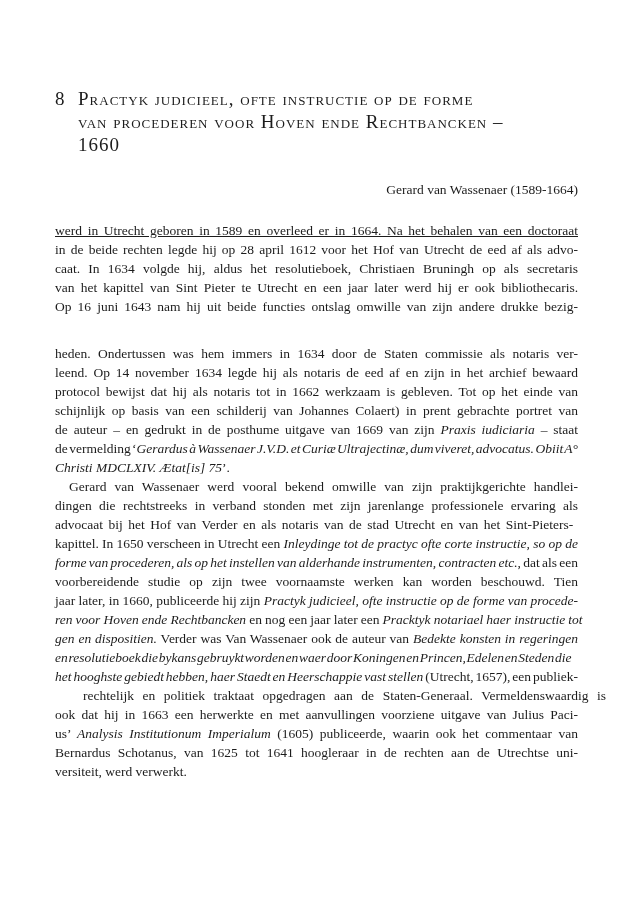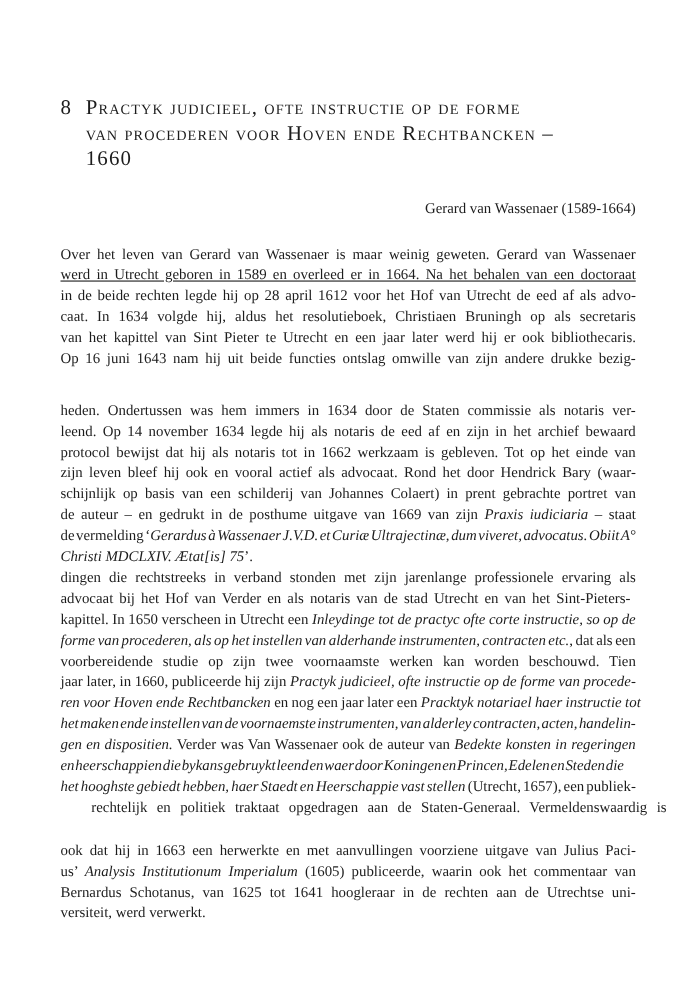--- a/index.html
+++ b/index.html
@@ -63,44 +63,42 @@
   <div class="heading">
     <div class="heading-number">8</div>
     <div class="heading-lines">
         <div class="heading-line">Practyk judicieel, ofte instructie op de forme</div>
         <div class="heading-line">van procederen voor Hoven ende Rechtbancken –</div>
         <div class="heading-line">1660</div>
       </div>
   </div>
   <div class="author">Gerard van Wassenaer (1589-1664)</div>
   <div class="body-text">
-      <div class="line" style="word-spacing: 2.89px;"><span>Over het leven van Gerard van Wassenaer is maar weinig geweten. Gerard van Wassenaer</span></div>
       <div class="line" style="word-spacing: 2.3px; text-decoration: underline;"><span>werd in Utrecht geboren in 1589 en overleed er in 1664. Na het behalen van een doctoraat</span></div>
       <div class="line" style="word-spacing: 1.82px;"><span>in de beide rechten legde hij op 28 april 1612 voor het Hof van Utrecht de eed af als advo-</span></div>
       <div class="line" style="word-spacing: 4.81px;"><span>caat. In 1634 volgde hij, aldus het resolutieboek, Christiaen Bruningh op als secretaris</span></div>
       <div class="line" style="word-spacing: 2.82px;"><span>van het kapittel van Sint Pieter te Utrecht en een jaar later werd hij er ook bibliothecaris.</span></div>
       <div class="line" style="word-spacing: 2.7px;"><span>Op 16 juni 1643 nam hij uit beide functies ontslag omwille van zijn andere drukke bezig-</span></div>
       <div class="line" style="word-spacing: 3.97px; margin-top: 28px;"><span>heden. Ondertussen was hem immers in 1634 door de Staten commissie als notaris ver-</span></div>
       <div class="line" style="word-spacing: 2.45px;"><span>leend. Op 14 november 1634 legde hij als notaris de eed af en zijn in het archief bewaard</span></div>
       <div class="line" style="word-spacing: 2.37px;"><span>protocol bewijst dat hij als notaris tot in 1662 werkzaam is gebleven. Tot op het einde van</span></div>
-      <div class="line" style="word-spacing: 2.4px;"><span>zijn leven bleef hij ook en vooral actief als advocaat. Rond het door Hendrick Bary (waar-</span></div>
       <div class="line" style="word-spacing: 3.12px;"><span>schijnlijk op basis van een schilderij van Johannes Colaert) in prent gebrachte portret van</span></div>
       <div class="line" style="word-spacing: 2.51px;"><span>de auteur – en gedrukt in de posthume uitgave van 1669 van zijn </span><em>Praxis iudiciaria</em><span> – staat</span></div>
       <div class="line" style="word-spacing: -1.94px; font-family: Liberation Serif, serif;"><span>de vermelding ‘</span><em>Gerardus à Wassenaer J.V.D. et Curiæ Ultrajectinæ, dum viveret, advocatus. Obiit A°</em></div>
       <div class="line last"><em>Christi MDCLXIV. Ætat[is] 75</em><span>’.</span></div>
+      <div class="line indent" style="word-spacing: 4.7px;"><span>Gerard van Wassenaer werd vooral bekend omwille van zijn praktijkgerichte handlei-</span></div>
       <div class="line" style="word-spacing: 3.96px; text-align: right;"><span>dingen die rechtstreeks in verband stonden met zijn jarenlange professionele ervaring als</span></div>
       <div class="line" style="word-spacing: 2.13px;"><span>advocaat bij het Hof van Verder en als notaris van de stad Utrecht en van het Sint-Pieters-</span></div>
       <div class="line" style="word-spacing: -0.12px;"><span>kapittel. In 1650 verscheen in Utrecht een </span><em>Inleydinge tot de practyc ofte corte instructie, so op de</em></div>
       <div class="line" style="word-spacing: -1.12px;"><em>forme van procederen, als op het instellen van alderhande instrumenten, contracten etc.</em><span>, dat als een</span></div>
       <div class="line" style="word-spacing: 5.7px;"><span>voorbereidende studie op zijn twee voornaamste werken kan worden beschouwd. Tien</span></div>
       <div class="line" style="word-spacing: -0.05px;"><span>jaar later, in 1660, publiceerde hij zijn </span><em>Practyk judicieel, ofte instructie op de forme van procede-</em></div>
       <div class="line" style="word-spacing: -0.26px;"><em>ren voor Hoven ende Rechtbancken</em><span> en nog een jaar later een </span><em>Pracktyk notariael haer instructie tot</em></div>
-      <div class="line" style="word-spacing: -2.06px;"><em>het maken ende instellen van de voornaemste instrumenten, van alderley contracten, acten, handelin-</em></div>
       <div class="line" style="word-spacing: 0.54px;"><em>gen en dispositien.</em><span> Verder was Van Wassenaer ook de auteur van </span><em>Bedekte konsten in regeringen</em></div>
-      <div class="line" style="word-spacing: -2.64px;"><em>en heerschappien die bykans gebruykt leend en waer door Koningen en Princen, Edelen en Steden die</em></div>
+      <div class="line" style="word-spacing: -2.64px;"><em>en resolutieboek die bykans gebruykt worden en waer door Koningen en Princen, Edelen en Steden die</em></div>
       <div class="line" style="word-spacing: -1.41px;"><em>het hooghste gebiedt hebben, haer Staedt en Heerschappie vast stellen</em><span> (Utrecht, 1657), een publiek-</span></div>
       <div class="line" style="word-spacing: 5.16px; margin-left: 28px;"><span>rechtelijk en politiek traktaat opgedragen aan de Staten-Generaal. Vermeldenswaardig is</span></div>
-      <div class="line" style="word-spacing: 2.87px; margin-top: 20px;"><span>ook dat hij in 1663 een herwerkte en met aanvullingen voorziene uitgave van Julius Paci-</span></div>
+      <div class="line" style="word-spacing: 2.87px;"><span>ook dat hij in 1663 een herwerkte en met aanvullingen voorziene uitgave van Julius Paci-</span></div>
       <div class="line" style="word-spacing: 3.1px;"><span>us’ </span><em>Analysis Institutionum Imperialum</em><span> (1605) publiceerde, waarin ook het commentaar van</span></div>
       <div class="line" style="word-spacing: 3.95px;"><span>Bernardus Schotanus, van 1625 tot 1641 hoogleraar in de rechten aan de Utrechtse uni-</span></div>
       <div class="line last"><span>versiteit, werd verwerkt.</span></div>
     </div>
 </div>
 
 </body></html>

